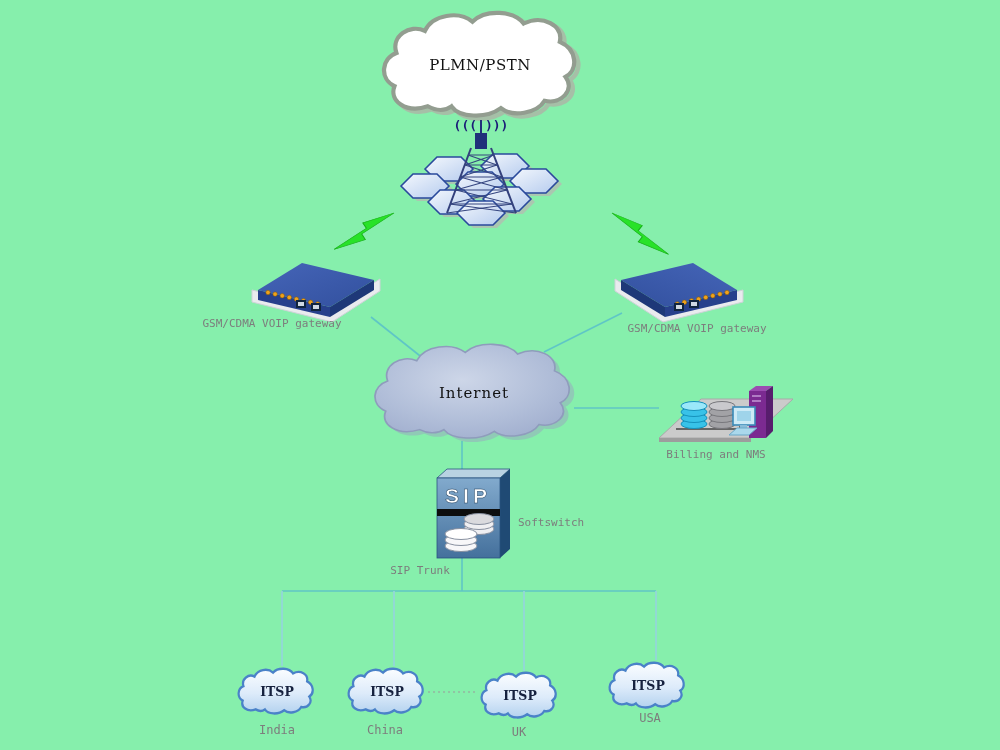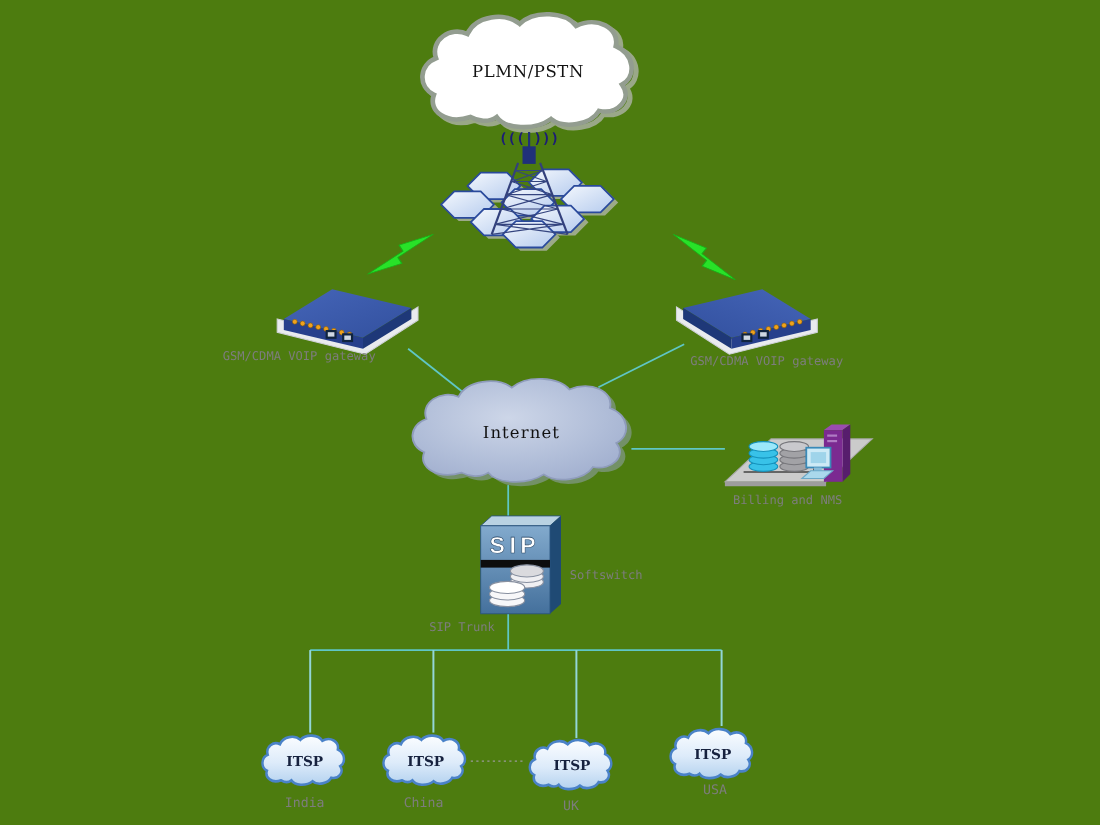--- a/index.html
+++ b/index.html
@@ -1,16 +1,16 @@
 <!DOCTYPE html>
 <html><head>
 <meta charset="utf-8">
 <style>
   html,body{margin:0;padding:0;background:#ffffff;}
-  .stage{position:relative;width:1000px;height:750px;background:#4d7c0f;overflow:hidden;
+  .stage{position:relative;width:1000px;height:750px;background:#86efac;overflow:hidden;
          font-family:"DejaVu Sans Mono", monospace;}
   svg{display:block;}
   text{user-select:none;}
   .title-text{font-family:"DejaVu Serif", serif;fill:#111111;}
   .label-text{font-family:"DejaVu Sans Mono", monospace;fill:#7d7d7d;}
   .itsp-text{font-family:"DejaVu Serif", serif;fill:#16213e;font-weight:600;}
 </style>
 </head>
 <body>
 

